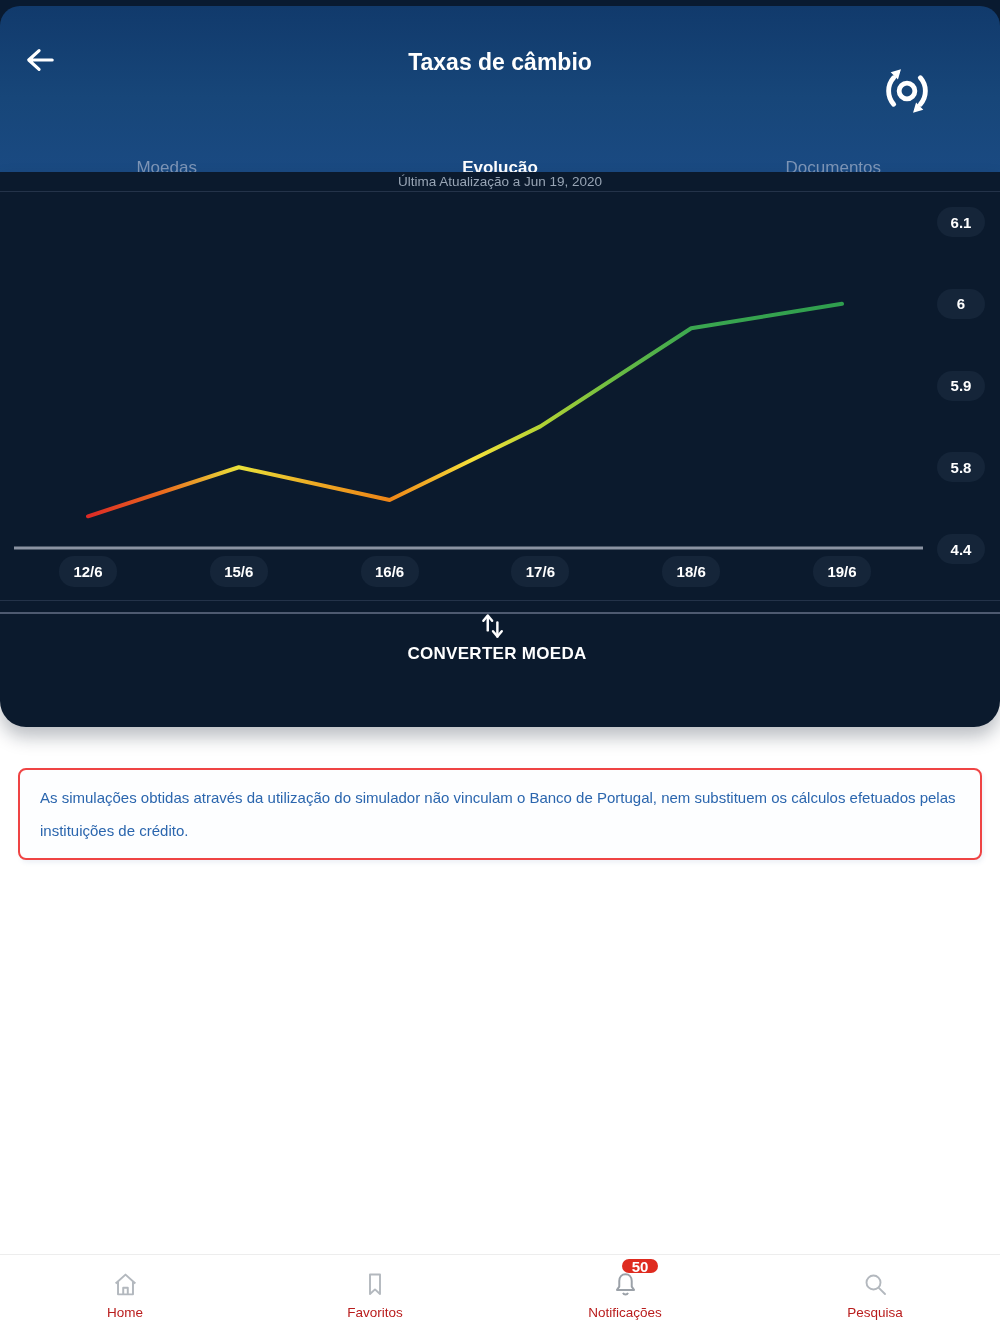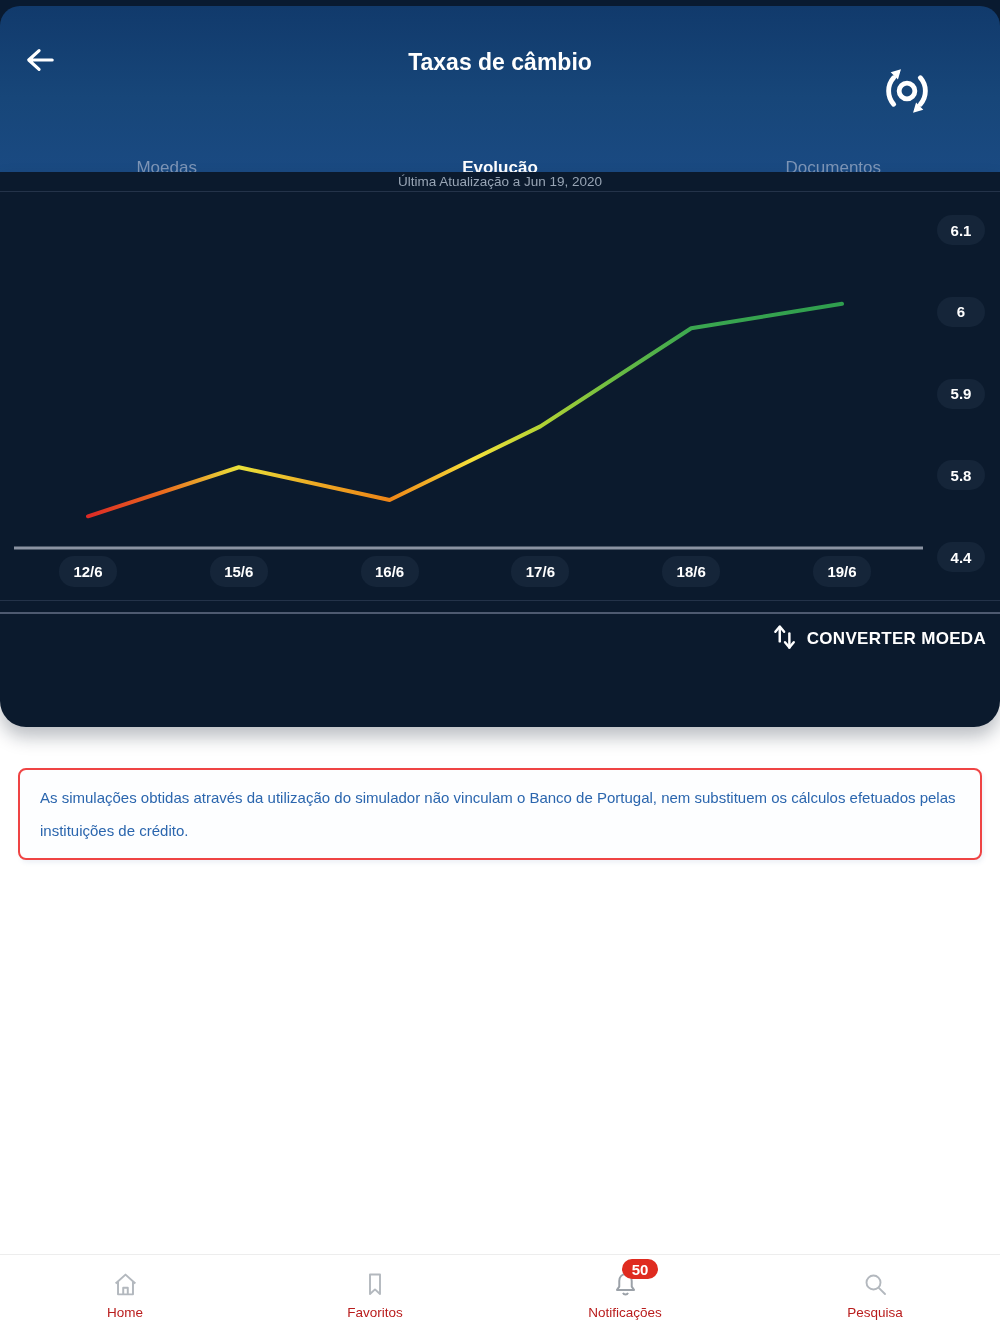--- a/index.html
+++ b/index.html
@@ -62,29 +62,29 @@
   }
   .updated-text { color:#98a5b5; font-size:13.5px; }
 
   .chart-area { position:relative; height:408px; }
   .chart-area svg { position:absolute; left:0; top:0; }
   .tick-badge {
     position:absolute; background:#152539; color:#ffffff;
     font-weight:bold; font-size:15px; border-radius:15px;
     display:flex; align-items:center; justify-content:center;
   }
-  .y-tick { right:15px; width:48px; height:30px;margin-top:8px; }
+  .y-tick { right:15px; width:48px; height:30px; }
   .x-tick { width:58px; height:31px; }
 
   .converter-gap {
     height:14px; border-top:1px solid #243349; border-bottom:2px solid #4e5a70;
   }
   .converter-bar {
     height:50px; display:flex; align-items:center; justify-content:flex-end;
-    padding-right:14px; cursor:pointer;
+    padding-right:14px; cursor:pointer;flex-direction:column;
   }
   .converter-bar .label {
     color:#ffffff; font-size:17px; font-weight:bold; letter-spacing:.3px;
     margin-left:8px;
   }
 
   
   .disclaimer-card {
     position:absolute; top:768px; left:18px; right:18px;
     background:#fdfeff; border:2px solid #ef4444; border-radius:8px;
@@ -100,21 +100,21 @@
     display:flex;
   }
   .nav-item {
     flex:1; display:flex; flex-direction:column; align-items:center;
     padding-top:15px; cursor:pointer;
   }
   .nav-icon { position:relative; width:28px; height:28px;
     display:flex; align-items:center; justify-content:center; }
   .nav-label { margin-top:7px; color:#b91c1c; font-size:13.5px; }
   .nav-badge {
-    position:absolute; top:-11px; left:11px; min-width:36px; height:20px;
+    position:absolute; top:-11px; left:11px; min-width:36px; height:14px;
     background:#df2b1f; border-radius:15px; color:#ffffff;
     font-size:15px; font-weight:bold;
     display:flex; align-items:center; justify-content:center; padding:0 7px;
   }
 </style>
 </head>
 <body>
 
 <div class="screen">
 

